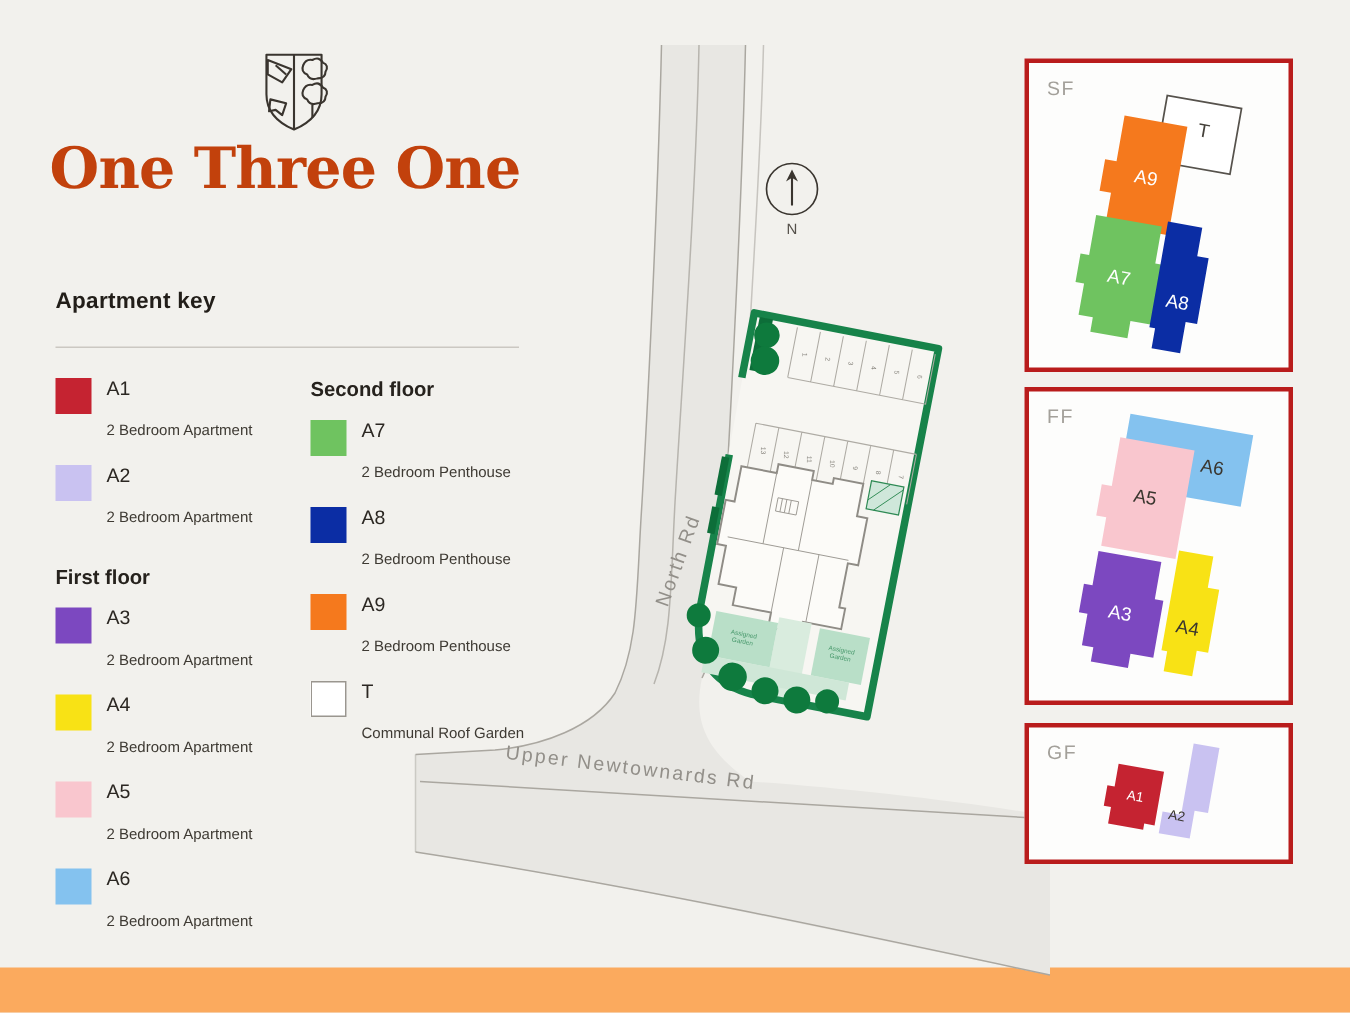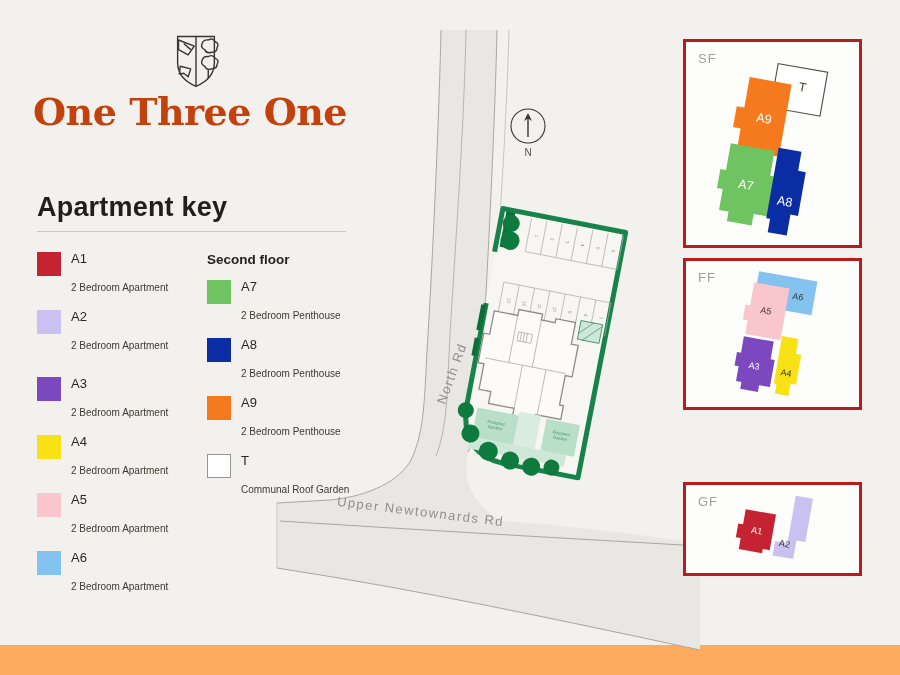--- a/index.html
+++ b/index.html
@@ -11,21 +11,21 @@
   }
   
   .crest{position:absolute;left:169px;top:33px;width:54px;height:56px;}
   .brand-title{
     position:absolute;left:33px;top:90px;margin:0;width:360px;
     font-family:"DejaVu Serif",serif;font-weight:bold;font-size:38px;
     letter-spacing:-0.5px;color:#c2410c;line-height:44px;white-space:nowrap;
   }
   .key-heading{
     position:absolute;left:37px;top:192px;margin:0;
-    font-size:27px;font-weight:bold;letter-spacing:.2px;color:#221e19;
+    font-size:15px;font-weight:bold;letter-spacing:.2px;color:#221e19;
   }
   .key-divider{position:absolute;left:37px;top:231px;width:309px;height:1px;background:#cbc8c2;}
   
   .legcol{position:absolute;top:252px;}
   .legcol1{left:37px;width:165px;}
   .legcol2{left:207px;width:152px;}
   .leg-group h3{margin:0 0 13px 0;font-size:13.5px;font-weight:bold;color:#26221d;}
   .leg-group.gap{margin-top:24px;}
   .krow{display:flex;gap:10px;margin-bottom:15px;align-items:flex-start;}
   .sw{width:24px;height:24px;flex:none;}
@@ -33,21 +33,21 @@
   .kc{display:block;font-size:13px;color:#2b2722;line-height:14px;}
   .kd{display:block;font-family:Liberation Sans, sans-serif;font-size:10px;color:#3e3a33;line-height:15px;margin-top:14px;white-space:nowrap;}
   
   .map-svg{position:absolute;left:0;top:0;width:900px;height:675px;z-index:1;}
   
   .panel{
     position:absolute;left:683px;width:179px;background:#fdfdfc;
     border:3px solid #b91c1c;box-sizing:border-box;z-index:2;
   }
   .panel-sf{top:39px;height:209px;}
-  .panel-ff{top:258px;height:152px;}
+  .panel-ff{top:258px;height:212px;}
   .panel-gf{top:482px;height:94px;}
   .panel-label{
     position:absolute;left:12px;top:9px;font-size:13px;color:#a3a09a;letter-spacing:1px;
   }
   .panel svg{position:absolute;left:0;top:0;width:100%;height:100%;}
   .unit-label{font-family:"Liberation Sans",sans-serif;font-size:13px;}
   
   .accent-bar{position:absolute;left:0;top:645px;width:900px;height:30px;background:#fbaa5e;}
 </style>
 </head>
@@ -80,20 +80,21 @@
     </div>
     <div class="krow">
       <span class="sw" style="background: rgb(201, 194, 241);"></span>
       <span class="kt">
           <span class="kc">A2</span>
           <span class="kd">2 Bedroom Apartment</span>
         </span>
     </div>
   </div>
   <div class="leg-group gap">
+    <h3>First floor</h3>
     <div class="krow">
       <span class="sw" style="background: rgb(124, 72, 192);"></span>
       <span class="kt">
           <span class="kc">A3</span>
           <span class="kd">2 Bedroom Apartment</span>
         </span>
     </div>
     <div class="krow">
       <span class="sw" style="background: rgb(248, 226, 21);"></span>
       <span class="kt">

